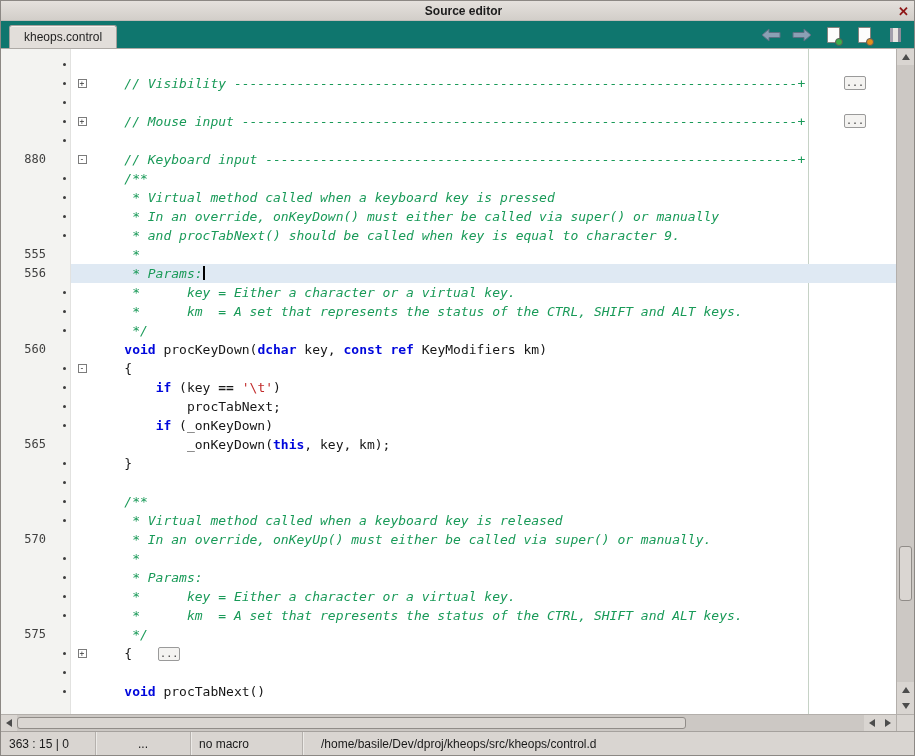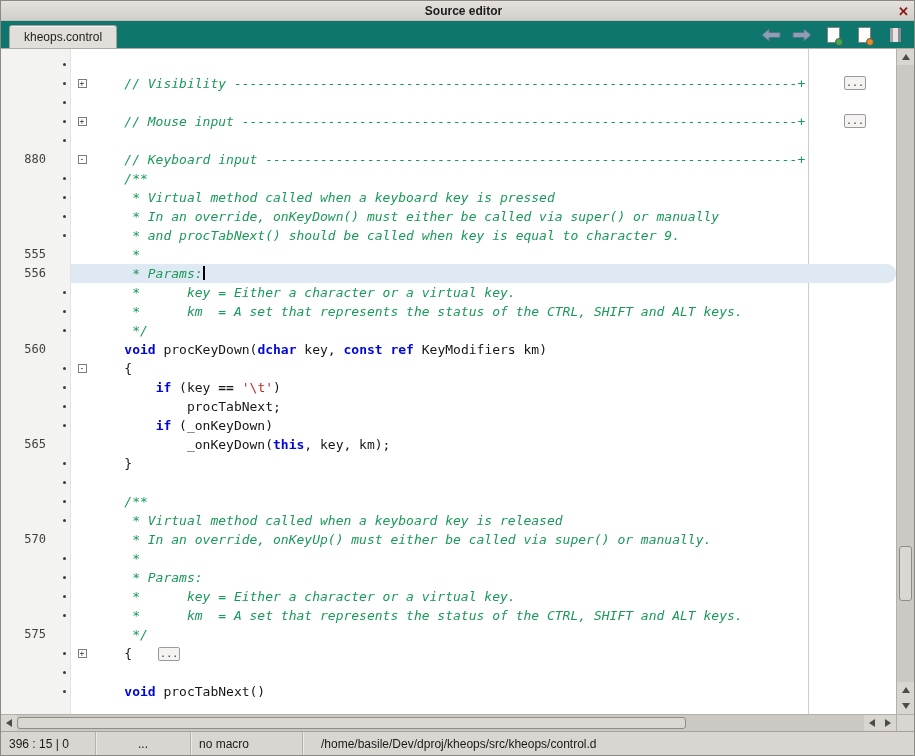--- a/index.html
+++ b/index.html
@@ -58,21 +58,21 @@
     position:absolute; left:0; top:0; bottom:0; width:70px;
     background:#f3f3f1; border-right:1px solid #e2e2e0; z-index:0;
   }
   .margin-line { position:absolute; left:807px; top:0; bottom:0; width:1px; background:var(--margin,#c6d2c6); z-index:0; }
   .lines { position:absolute; left:0; right:0; top:0; padding-top:6px; z-index:1; }
 
   .line {
     height:19px; line-height:19px; display:flex; position:relative;
     font-family:"DejaVu Sans Mono", monospace; font-size:13px; color:#161616;
   }
-  .line.cur { background:linear-gradient(to right, rgba(0,0,0,0) 70px, var(--curline,#dfe9f3) 70px);border-radius:9px; }
+  .line.cur { background:linear-gradient(to right, rgba(0,0,0,0) 70px, var(--curline,#dfe9f3) 70px); }
 
   .gut { width:70px; flex:none; display:flex; align-items:center; justify-content:flex-end; color:#3f3f3f; font-size:12px; }
   .gut.n   { padding-right:25px; }
   .gut.dotted { padding-right:5px; }
   .gdot { width:3px; height:3px; border-radius:50%; background:#3c3c3c; }
 
   .foldcol { width:22px; flex:none; display:flex; align-items:center; justify-content:center; }
   .foldbox {
     width:9px; height:9px; border:1px solid #7c7c7c; background:#ffffff;
     font-size:8px; line-height:7px; text-align:center; color:#333; cursor:pointer;
@@ -435,19 +435,19 @@
           <span class="tri-left"></span>
         </div>
       <div class="hbtn">
           <span class="tri-right"></span>
         </div>
     </div>
     <div class="corner"></div>
   </div>
 
   <div class="statusbar">
-    <div class="seg seg1">396 : 15 | 0</div>
+    <div class="seg seg1">363 : 15 | 0</div>
     <div class="seg seg2">...</div>
     <div class="seg seg3">no macro</div>
     <div class="seg seg4">/home/basile/Dev/dproj/kheops/src/kheops/control.d</div>
   </div>
 
 </div>
 
 </body></html>

